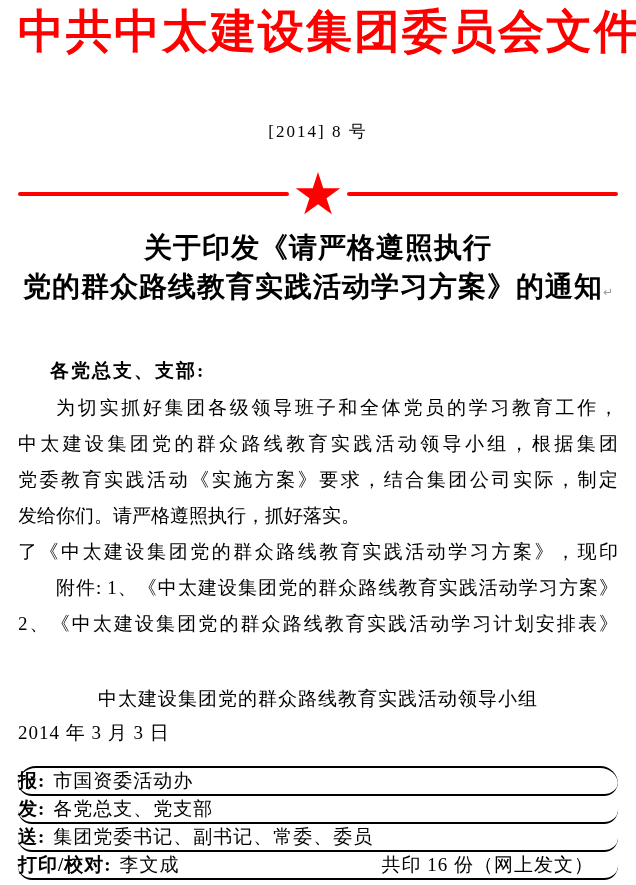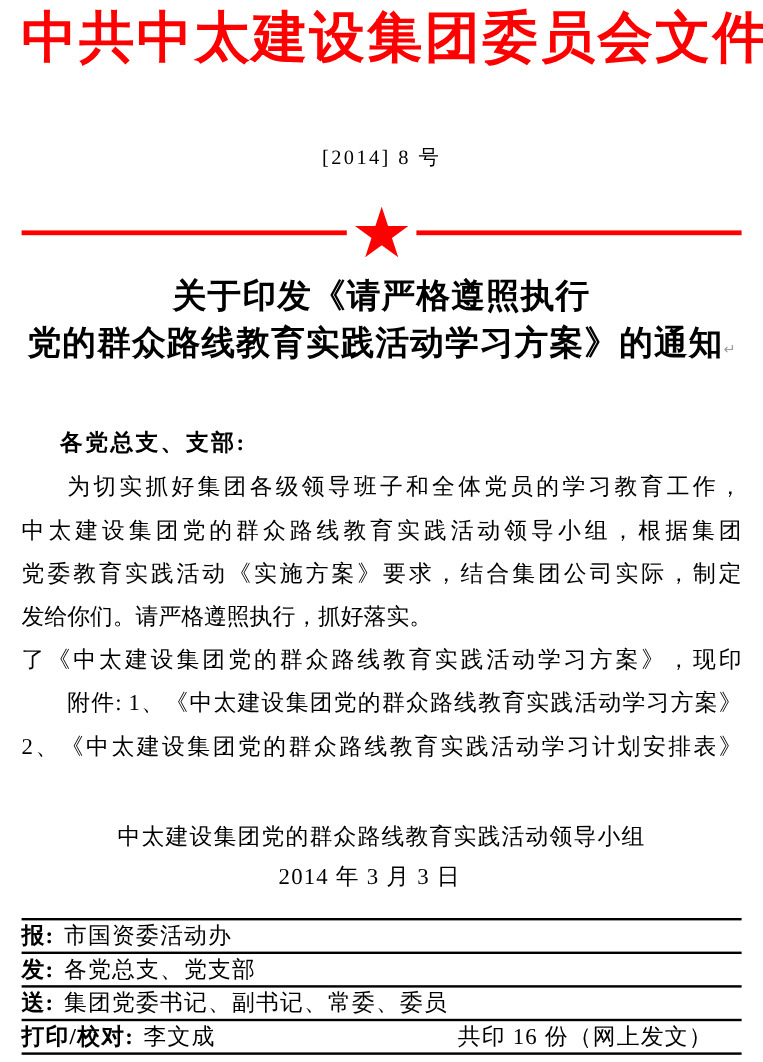--- a/index.html
+++ b/index.html
@@ -1,20 +1,20 @@
 <!DOCTYPE html>
 <html style="--accent-red: #FF0000; --text-black: #000000; --mark-gray: #9B9B9B;"><head>
 <meta charset="utf-8">
 <style>
   :root {
     --accent-red: #FF0000;
     --text-black: #000000;
     --mark-gray: #9B9B9B;
   }
-  * { box-sizing: border-box; }
+  * { box-sizing: border-box; border-radius: 18px; }
   html, body { margin: 0; padding: 0; background: #ffffff; }
   .page {
     position: relative;
     width: 636px;
     height: 885px;
     margin: 0;
     background: #ffffff;
     color: var(--text-black);
     font-family: "Liberation Serif", "DejaVu Serif", serif;
     overflow: hidden;
@@ -94,21 +94,21 @@
   .indent2 { padding-left: 38px; }
   .signature {
     margin-top: 44px;
     text-align: center;
     font-size: 19px;
     line-height: 26px;
     letter-spacing: 1px;
   }
   .sign-date {
     margin-top: 8px;
-    text-align: center;
+    text-align: left;
     font-size: 19px;
     line-height: 26px;
     letter-spacing: 1px;
     padding-right: 20px;
   }
   .footer {
     margin-top: 20px;
     border-top: 2px solid var(--text-black);
   }
   .footer-row {

